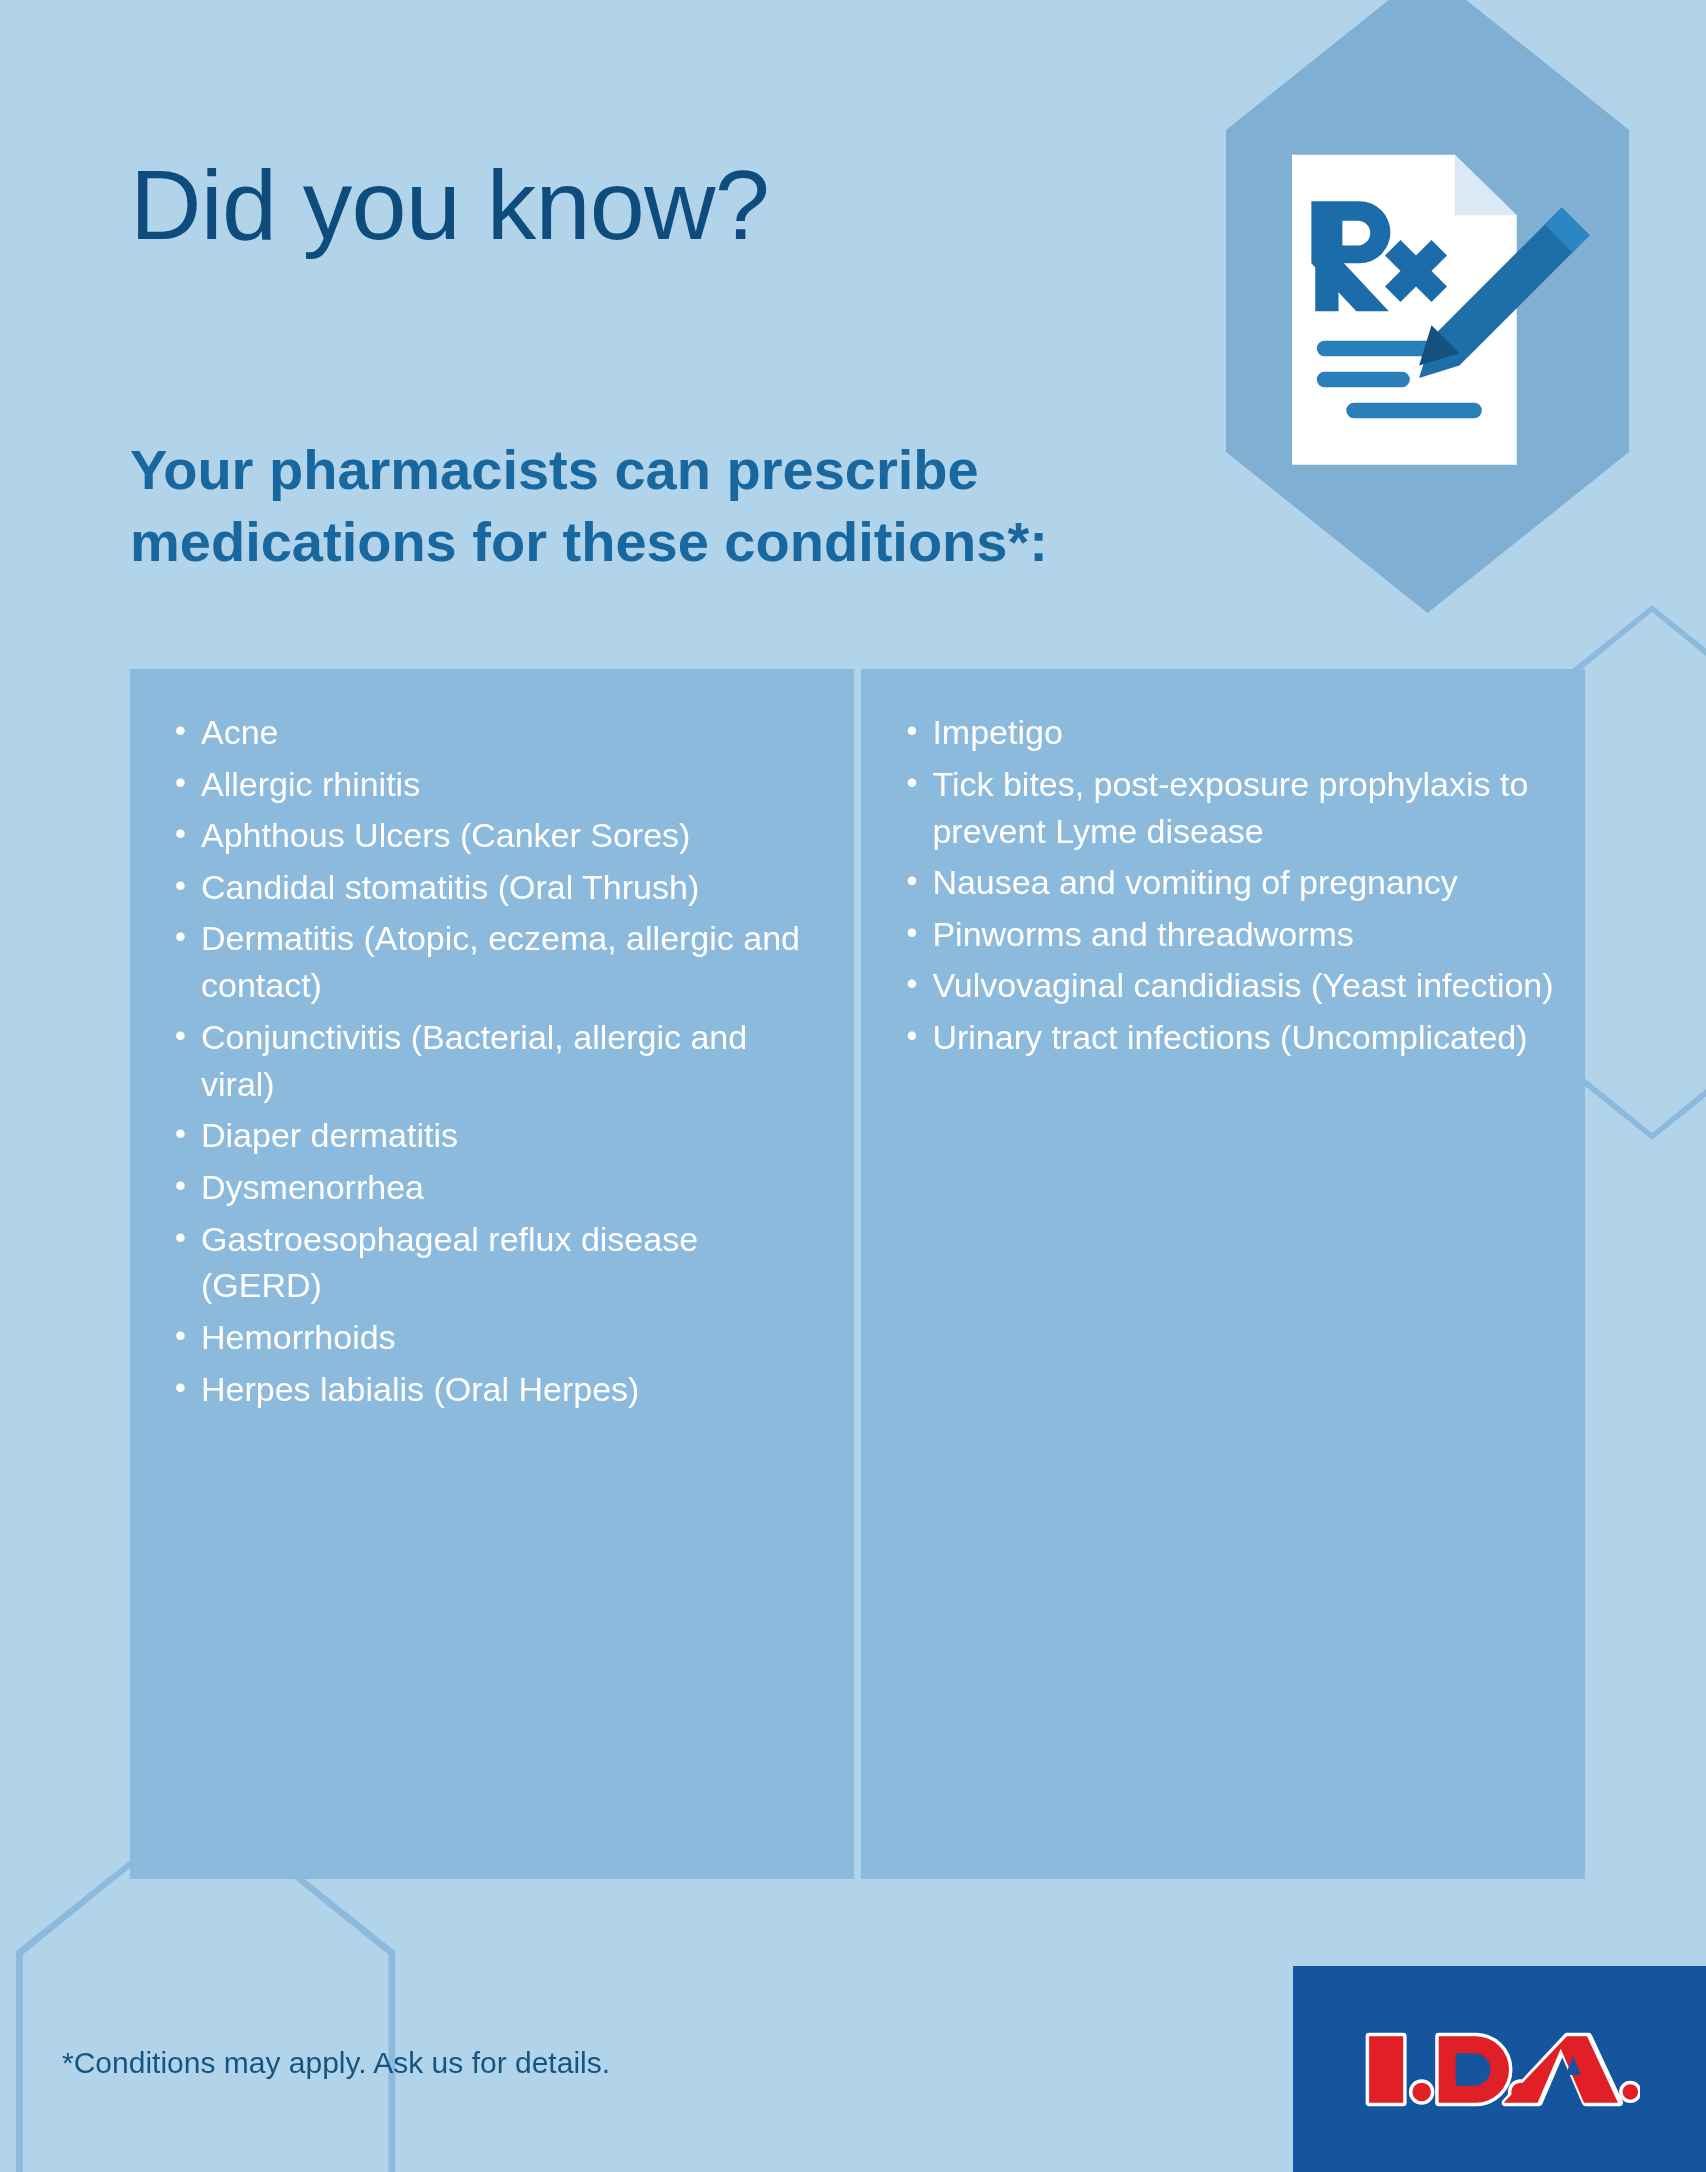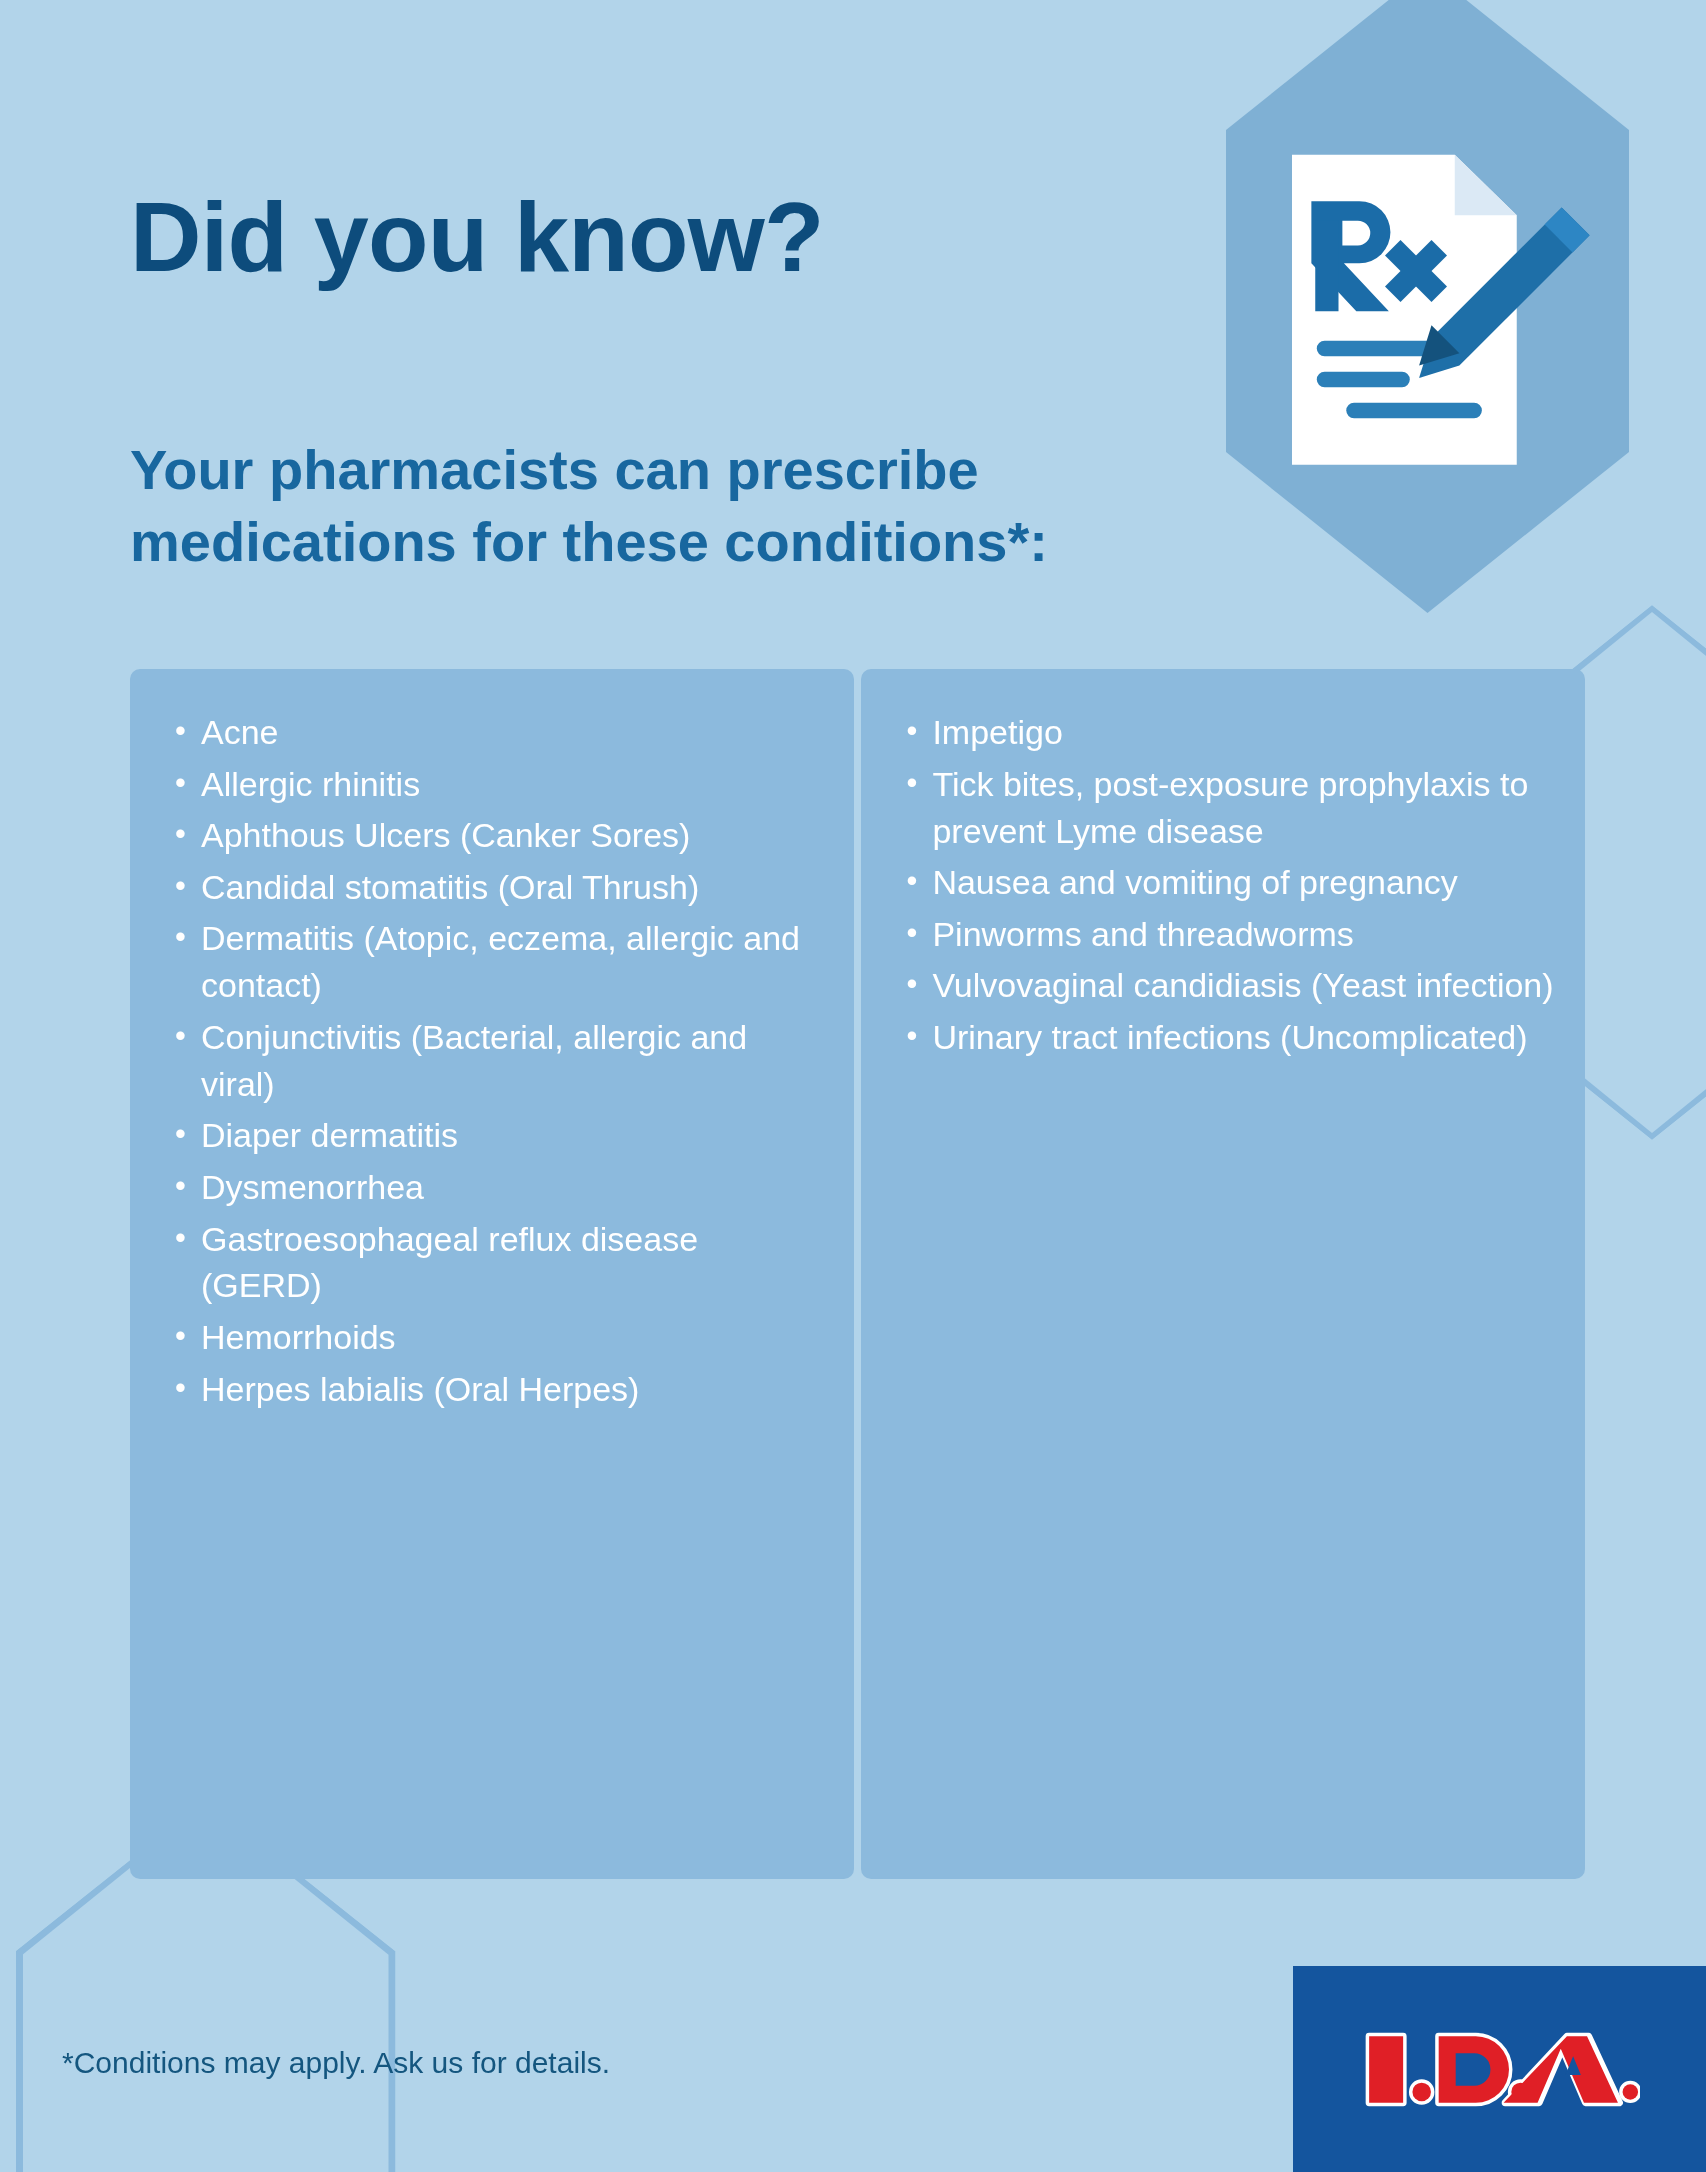--- a/index.html
+++ b/index.html
@@ -92,25 +92,24 @@
     width: 341px;
     height: 341px;
   }
 
   
   .headline {
     position: absolute;
     left: 130px;
     top: 155px;
     font-size: 99px;
-    font-weight: bold;
+    font-weight: normal;
     color: #0d4c7c;
     letter-spacing: -0.8px;
     line-height: 1.0;
-    margin-top: 32px;
   }
   .subhead {
     position: absolute;
     left: 130px;
     top: 434px;
     width: 970px;
     font-size: 56px;
     font-weight: bold;
     color: #18679f;
     line-height: 1.28;
@@ -124,21 +123,20 @@
     width: 1455px;
     height: 1210px;
     display: flex;
     gap: 7.8px;
   }
   .col {
     background: #8cbadd;
     flex: 1;
     padding: 40px 31px 31px 31px;
     box-sizing: border-box;
-    border-radius: 10px;
   }
   .col ul {
     margin: 0;
     padding: 0;
     list-style: none;
   }
   .col li {
     position: relative;
     color: #ffffff;
     font-size: 34px;

